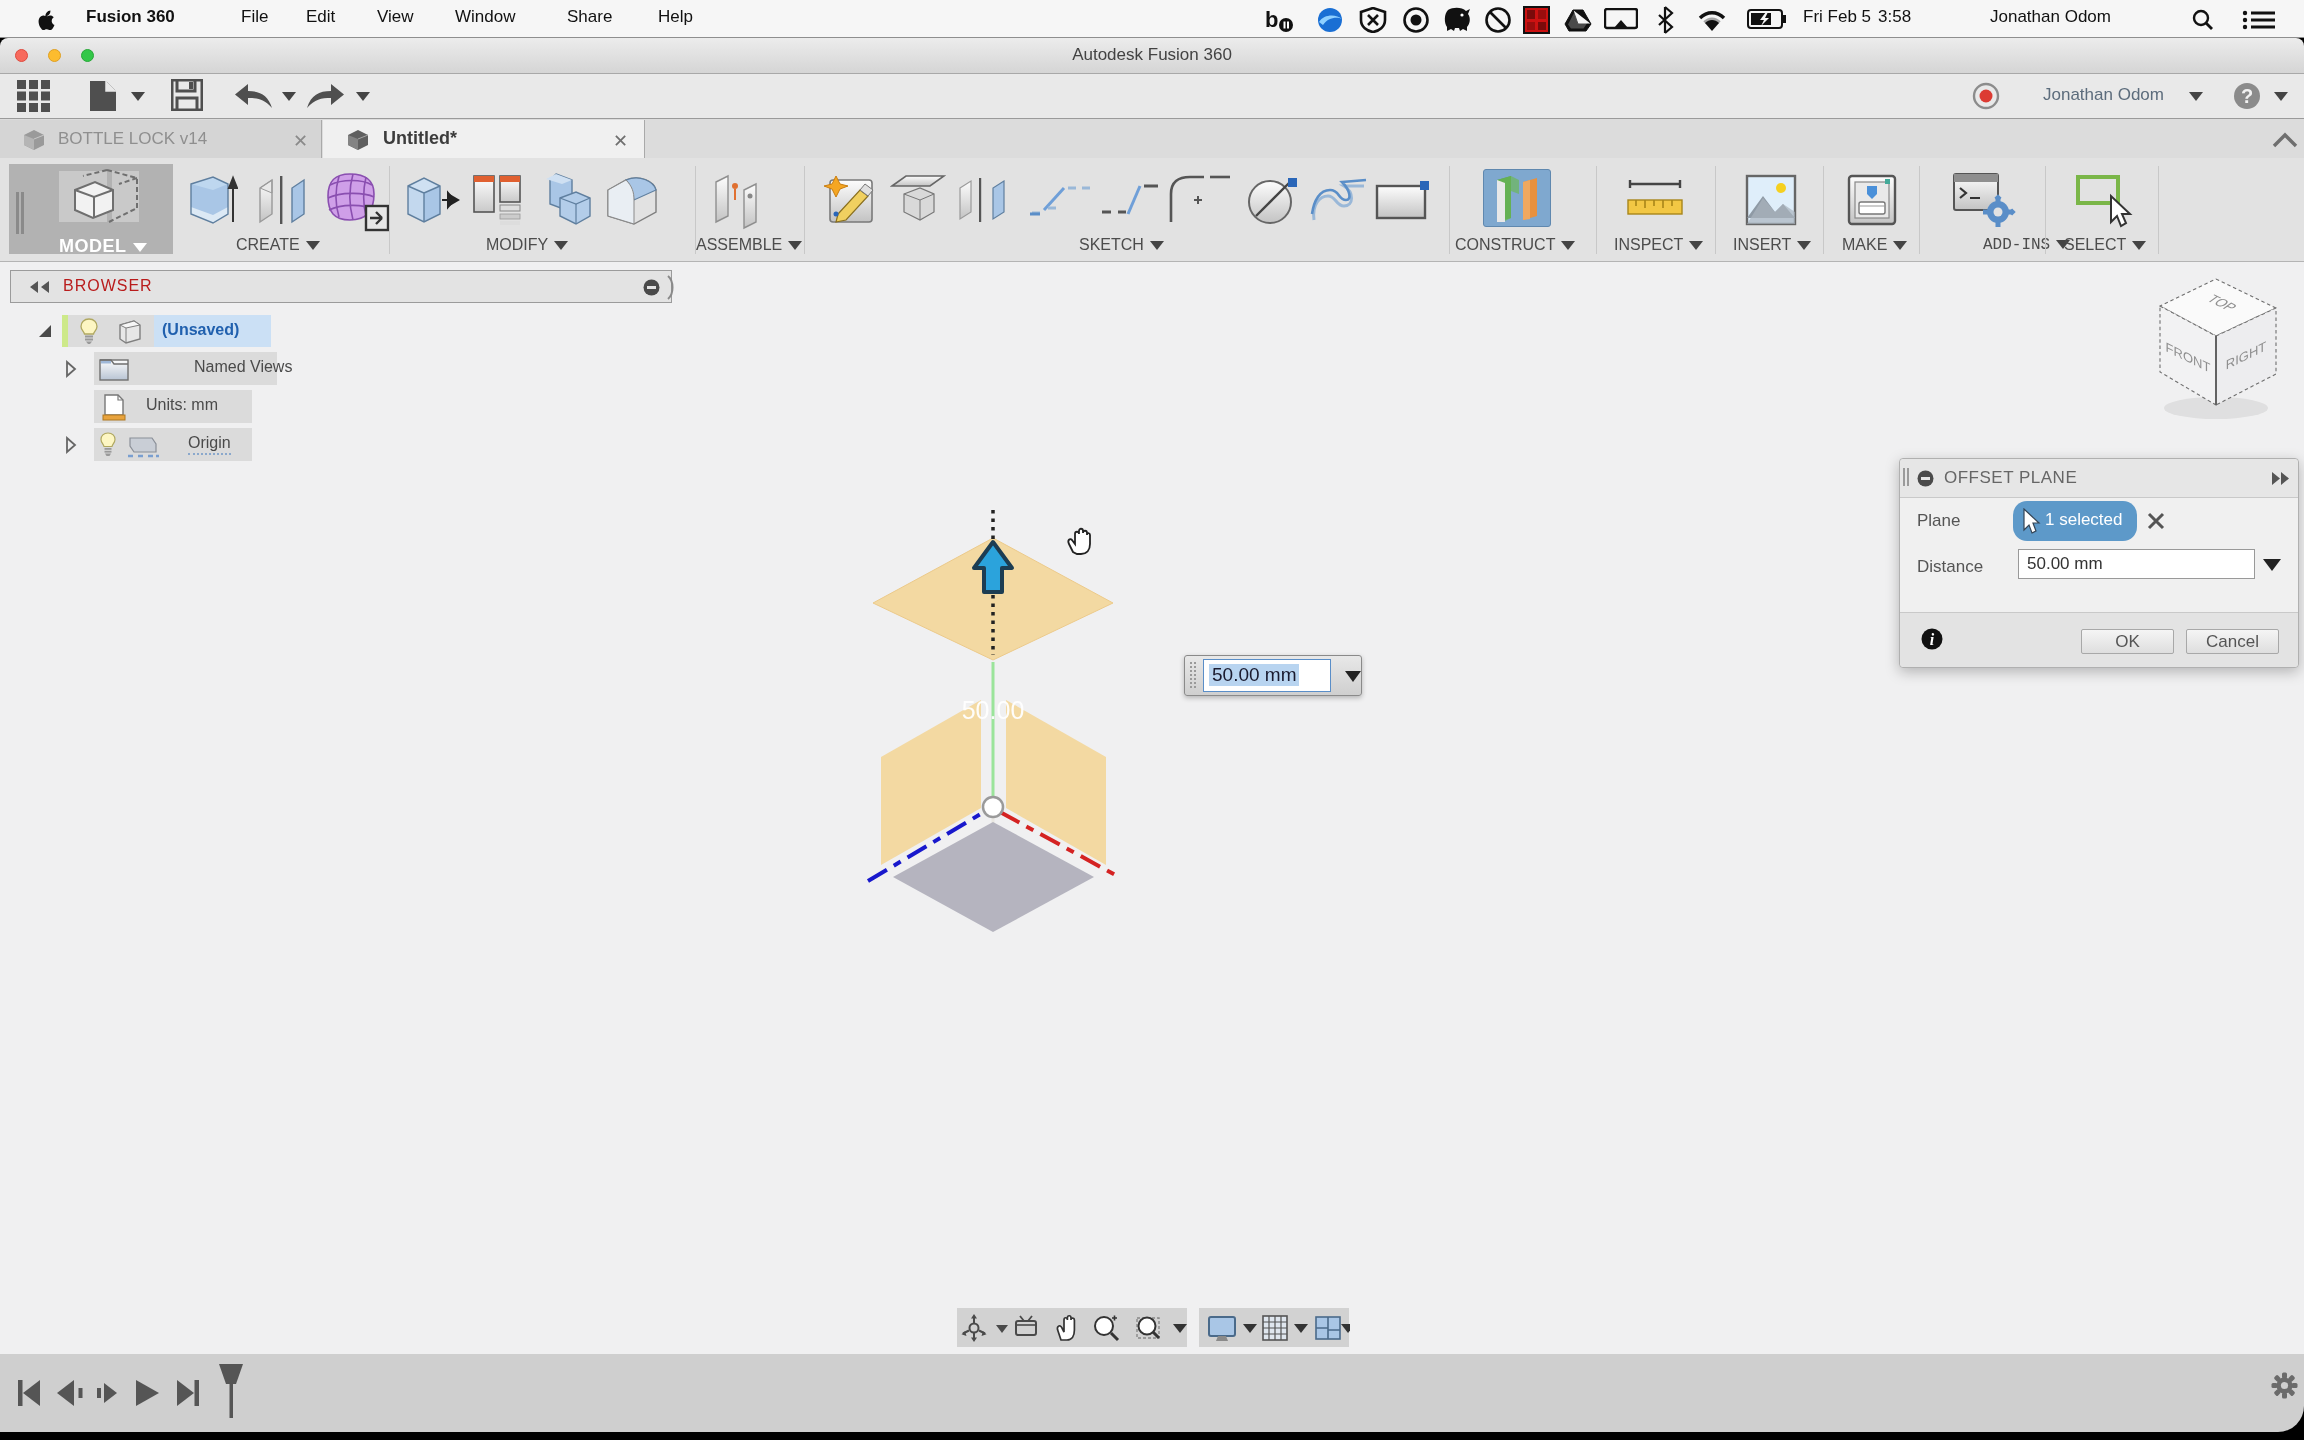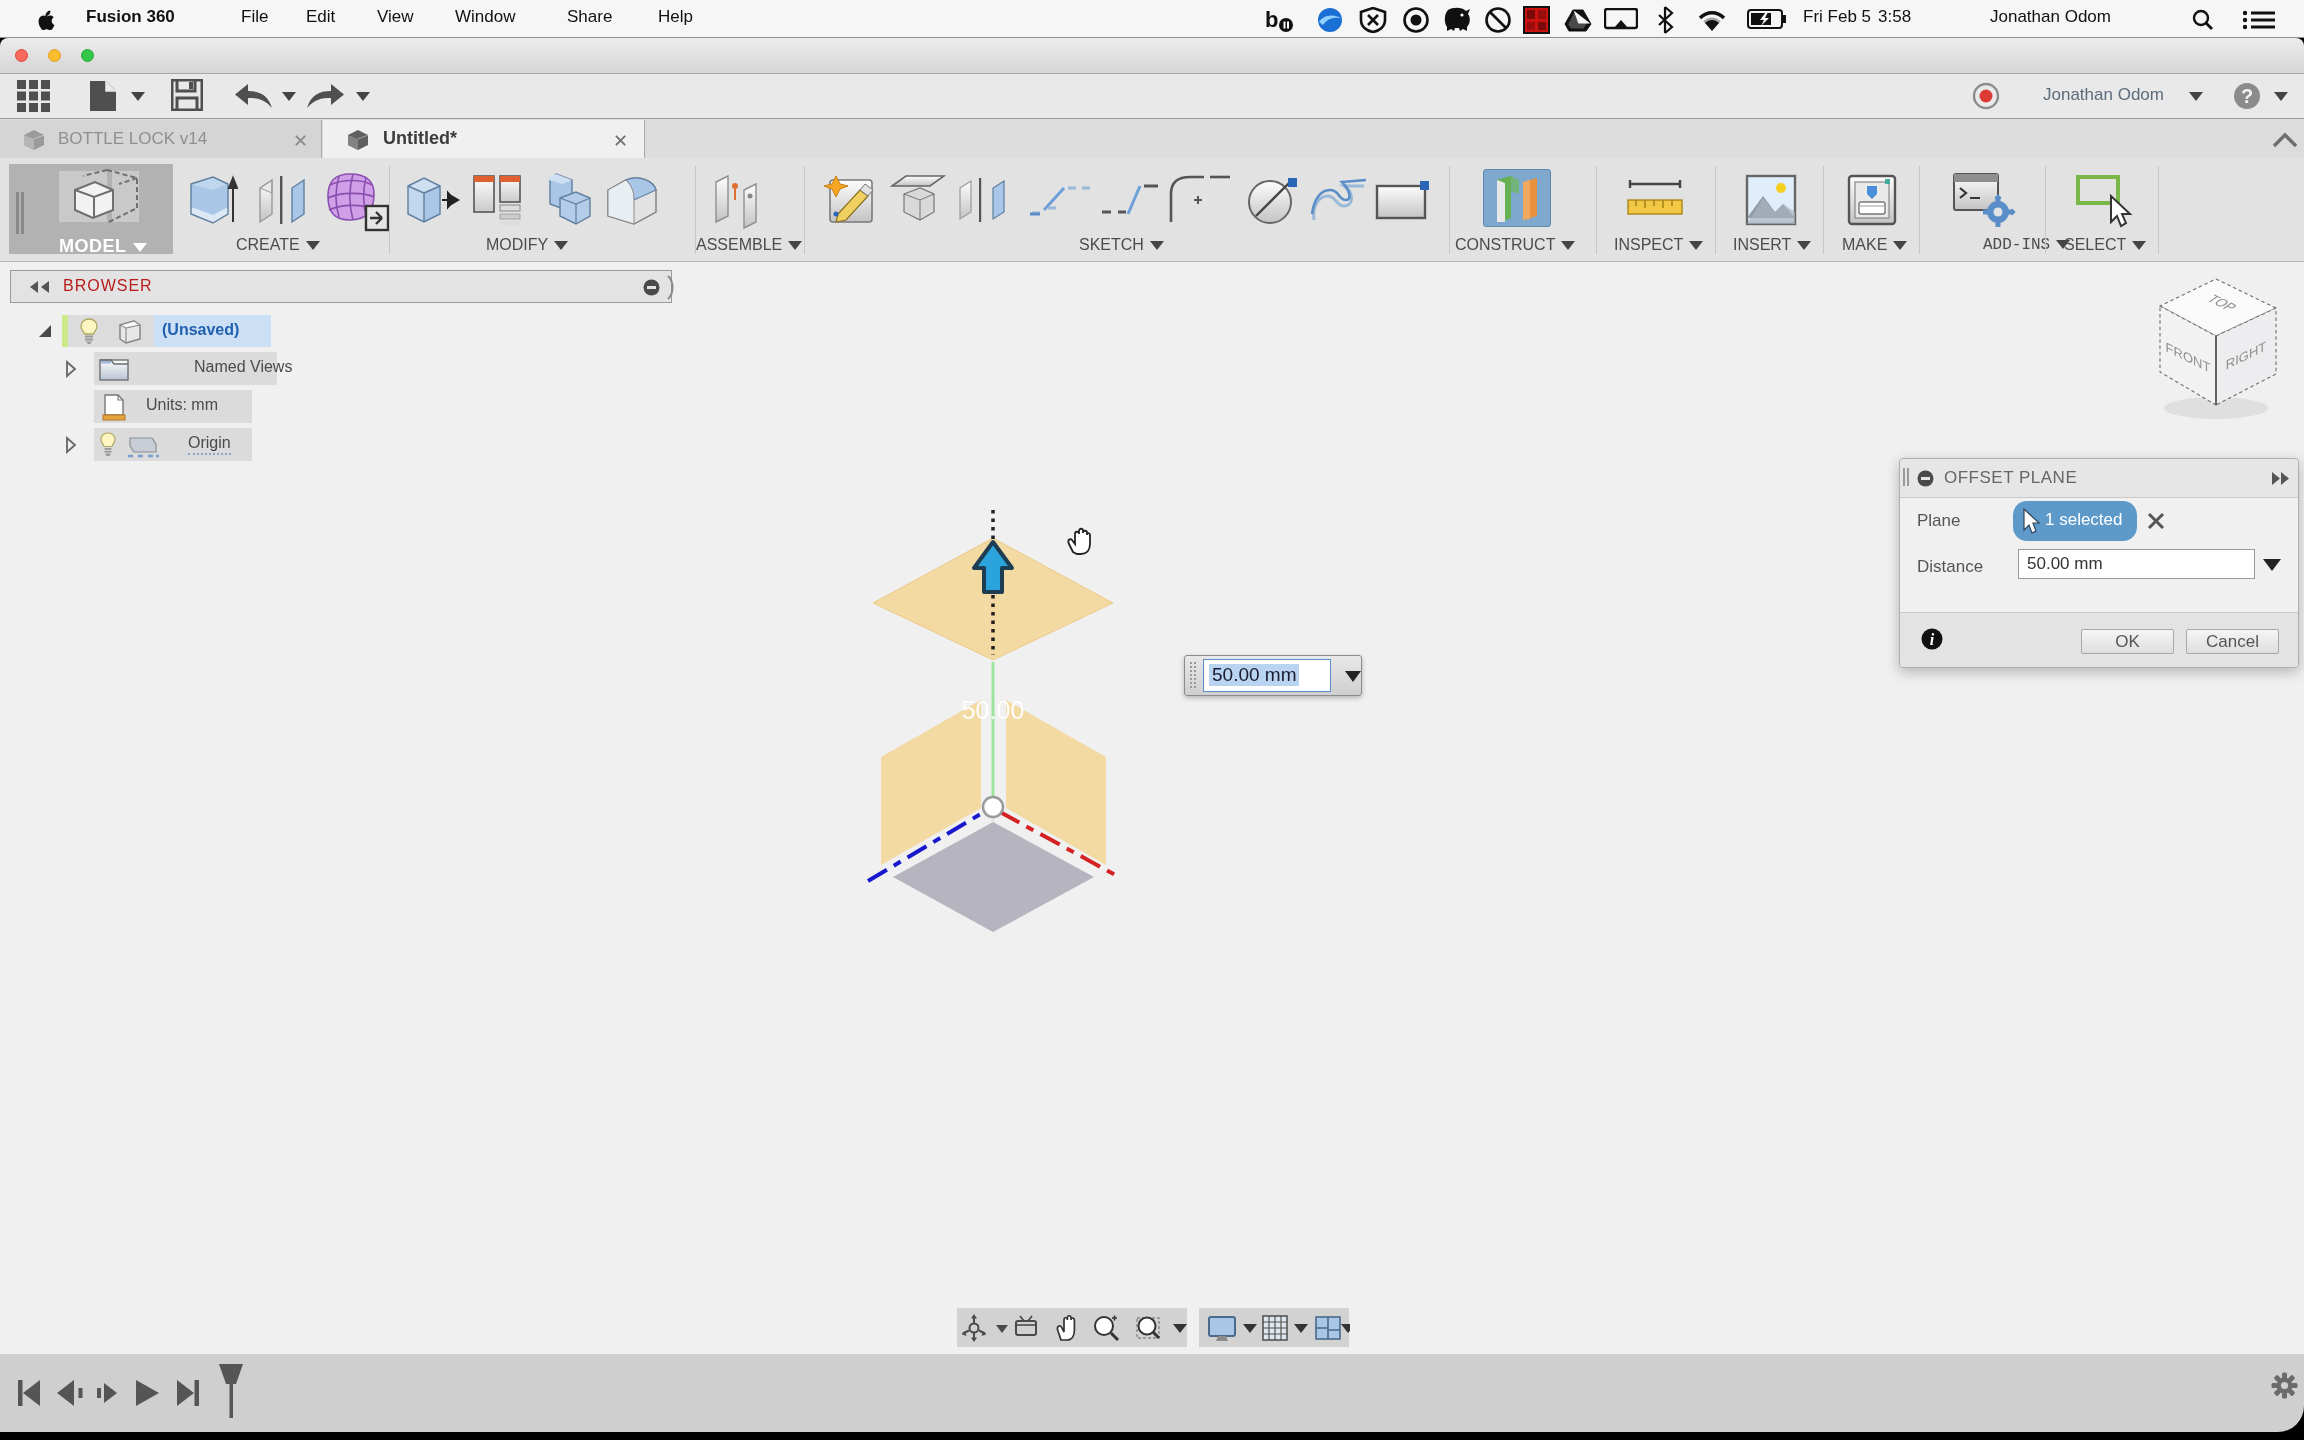--- a/index.html
+++ b/index.html
@@ -135,20 +135,21 @@
         <rect x="9" y="1.5" width="24" height="3" fill="#111"></rect>
         <rect x="9" y="8.5" width="24" height="3" fill="#111"></rect>
         <rect x="9" y="15.5" width="24" height="3" fill="#111"></rect>
       </svg>
   </div>
 </div>
 <div id="titlebar">
   <div class="tl" style="left:15px; background:#f76a5d; border:1px solid #df4a3e;"></div>
   <div class="tl" style="left:48px; background:#fcbc2f; border:1px solid #dfa023;"></div>
   <div class="tl" style="left:81px; background:#33c748; border:1px solid #28a838;"></div>
+  <div class="title">Autodesk Fusion 360</div>
 </div>
 <div id="qat">
   <svg style="position:absolute;left:17px;top:6px" width="34" height="32" viewBox="0 0 34 32">
       <g fill="#4f4f4f">
         <rect x="0" y="0" width="9" height="9"></rect>
         <rect x="12" y="0" width="9" height="9"></rect>
         <rect x="24" y="0" width="9" height="9"></rect>
         <rect x="0" y="11.5" width="9" height="9"></rect>
         <rect x="12" y="11.5" width="9" height="9"></rect>
         <rect x="24" y="11.5" width="9" height="9"></rect>

